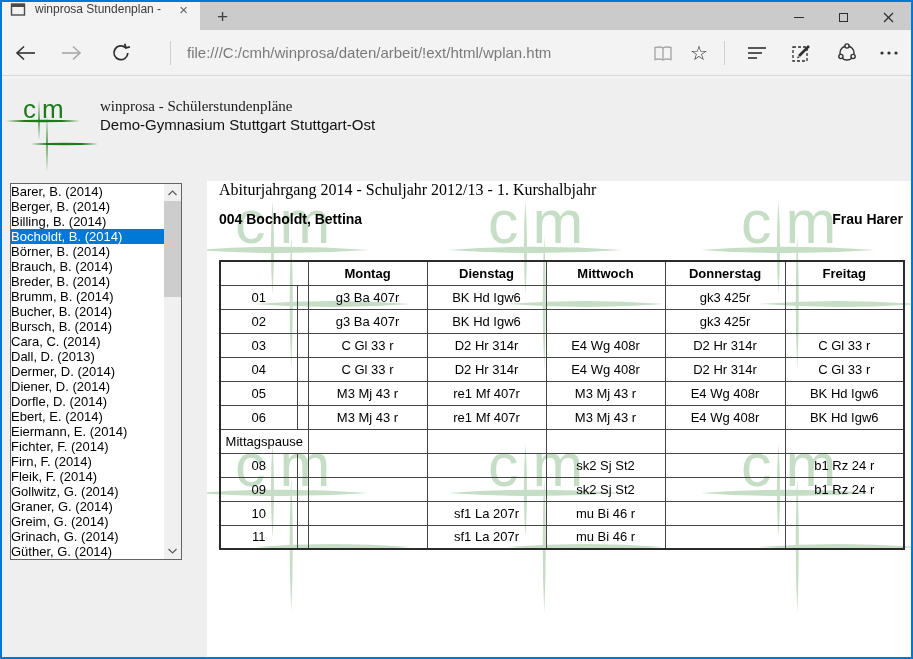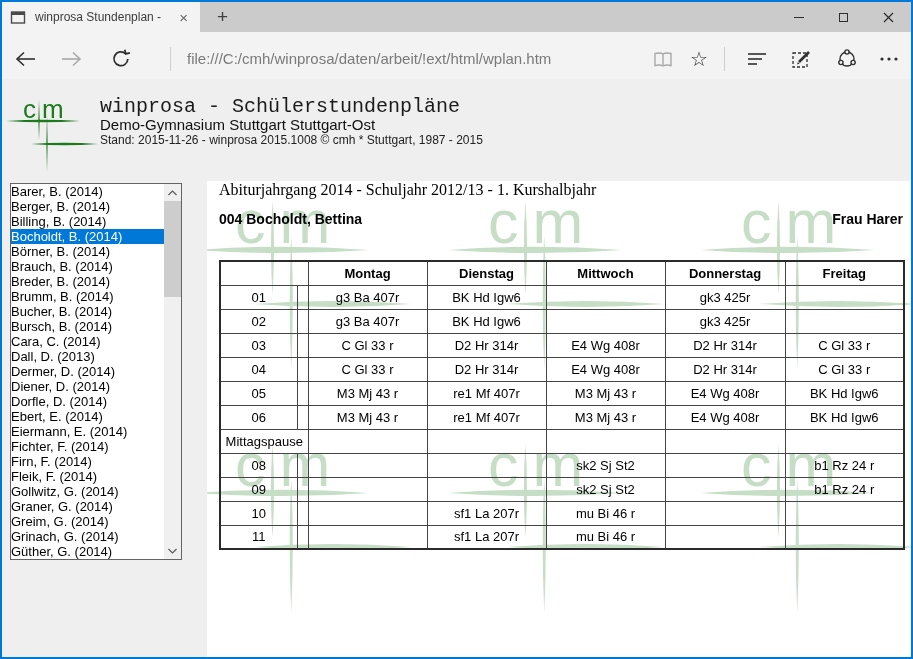--- a/index.html
+++ b/index.html
@@ -5,45 +5,45 @@
   html,body{margin:0;padding:0;background:#555;}
   *{box-sizing:border-box;}
   .window{
     position:relative;width:913px;height:659px;background:#f3f3f3;
     border:2px solid #0078d7;overflow:hidden;
     font-family:"Liberation Sans",sans-serif;
   }
   
   .tabstrip{position:absolute;left:0;top:0;width:909px;height:30px;background:#cbcbcb;}
   .tab{position:absolute;left:0;top:0;width:198px;height:30px;background:#f3f3f3;
-       display:flex;align-items:center;padding:0 8px;}
+       display:flex;align-items:flex-start;padding:0 8px;}
   .favicon{width:17px;height:15px;margin-right:8px;flex:0 0 auto;}
   .tab-title{font-size:12px;color:#3c3c3c;white-space:nowrap;overflow:hidden;flex:1;}
   .tab-close{font-size:15px;color:#666;padding:0 4px;line-height:1;cursor:default;}
   .newtab{position:absolute;left:198px;top:0;width:45px;height:30px;color:#404040;
           font-size:19px;font-weight:300;display:flex;align-items:center;justify-content:center;}
   .wincontrols{position:absolute;right:0;top:0;height:30px;display:flex;}
   .wincontrols .wbtn{width:45px;height:30px;display:flex;align-items:center;justify-content:center;}
   .glyph-min{width:10px;height:1px;background:#2e2e2e;}
   .glyph-max{width:9px;height:9px;border:1px solid #2e2e2e;}
   
-  .navbar{position:absolute;left:0;top:34px;width:909px;height:46px;background:#f3f3f3;
+  .navbar{position:absolute;left:0;top:28px;width:909px;height:46px;background:#f3f3f3;
           border-bottom:1px solid #d8d8d8;}
   .navbtn{position:absolute;top:11px;width:26px;height:24px;display:flex;align-items:center;justify-content:center;}
   .vdiv{position:absolute;top:11px;width:1px;height:24px;background:#cfcfcf;}
   .urltext{position:absolute;left:185px;top:14px;font-size:15px;color:#7a7a7a;white-space:nowrap;}
   .icon-dark{stroke:#2f2f2f;}
   .icon-gray{stroke:#a8a8a8;}
   .star-glyph{font-size:20px;color:#2f2f2f;line-height:1;}
   
   .page{position:absolute;left:0;top:77px;width:909px;height:578px;background:#efefef;}
   .band{position:absolute;left:0;top:0;width:909px;height:102px;}
   .logo{position:absolute;left:4px;top:20px;}
   .sitehead{position:absolute;left:98px;top:18px;}
-  .sh1{font-family:Liberation Mono, monospace;font-size:20px;color:#1b1b1b;line-height:19px;}
+  .sh1{font-family:Liberation Serif, serif;font-size:15px;color:#1b1b1b;line-height:19px;}
   .sh2{font-size:15px;font-weight:normal;color:#111;line-height:17px;}
   .sh3{font-size:12px;color:#222;line-height:15px;}
   
   .listbox{position:absolute;left:8px;top:104px;width:172px;height:377px;background:#fff;
            border:1px solid #646464;overflow:hidden;}
   .list-items{position:absolute;left:0;top:0;right:17px;bottom:0;}
   .list-item{height:15px;line-height:15px;font-size:13px;color:#000;padding-left:0;white-space:nowrap;}
   .list-item.selected{background:#0078d7;color:#fff;}
   .vscroll{position:absolute;right:0;top:0;width:17px;bottom:0;background:#f0f0f0;}
   .sb-arrow{position:absolute;left:0;width:17px;height:17px;display:flex;align-items:center;justify-content:center;}
@@ -168,21 +168,20 @@
           <path d="M25,45 Q58.5,42.4 92,45 Q58.5,47.6 25,45 Z"></path>
           <path d="M33,1 Q31.7,20 33,41 Q34.3,20 33,1 Z"></path>
           <path d="M41,16 Q39.7,44 41,73 Q42.3,44 41,16 Z"></path>
           <text x="17" y="19" font-size="26" font-family="Liberation Sans, sans-serif">c</text>
           <text x="36" y="19" font-size="26" font-family="Liberation Sans, sans-serif">m</text>
         </g>
       </svg>
       <div class="sitehead">
         <div class="sh1">winprosa - Schülerstundenpläne</div>
         <div class="sh2">Demo-Gymnasium Stuttgart Stuttgart-Ost</div>
-        <div class="sh3">Stand: 2015-11-26 - winprosa 2015.1008 © cmh * Stuttgart, 1987 - 2015</div>
       </div>
     </div>
 
     <div class="listbox">
       <div class="list-items">
           <div class="list-item">Barer, B. (2014)</div>
           <div class="list-item">Berger, B. (2014)</div>
           <div class="list-item">Billing, B. (2014)</div>
           <div class="list-item selected">Bocholdt, B. (2014)</div>
           <div class="list-item">Börner, B. (2014)</div>

